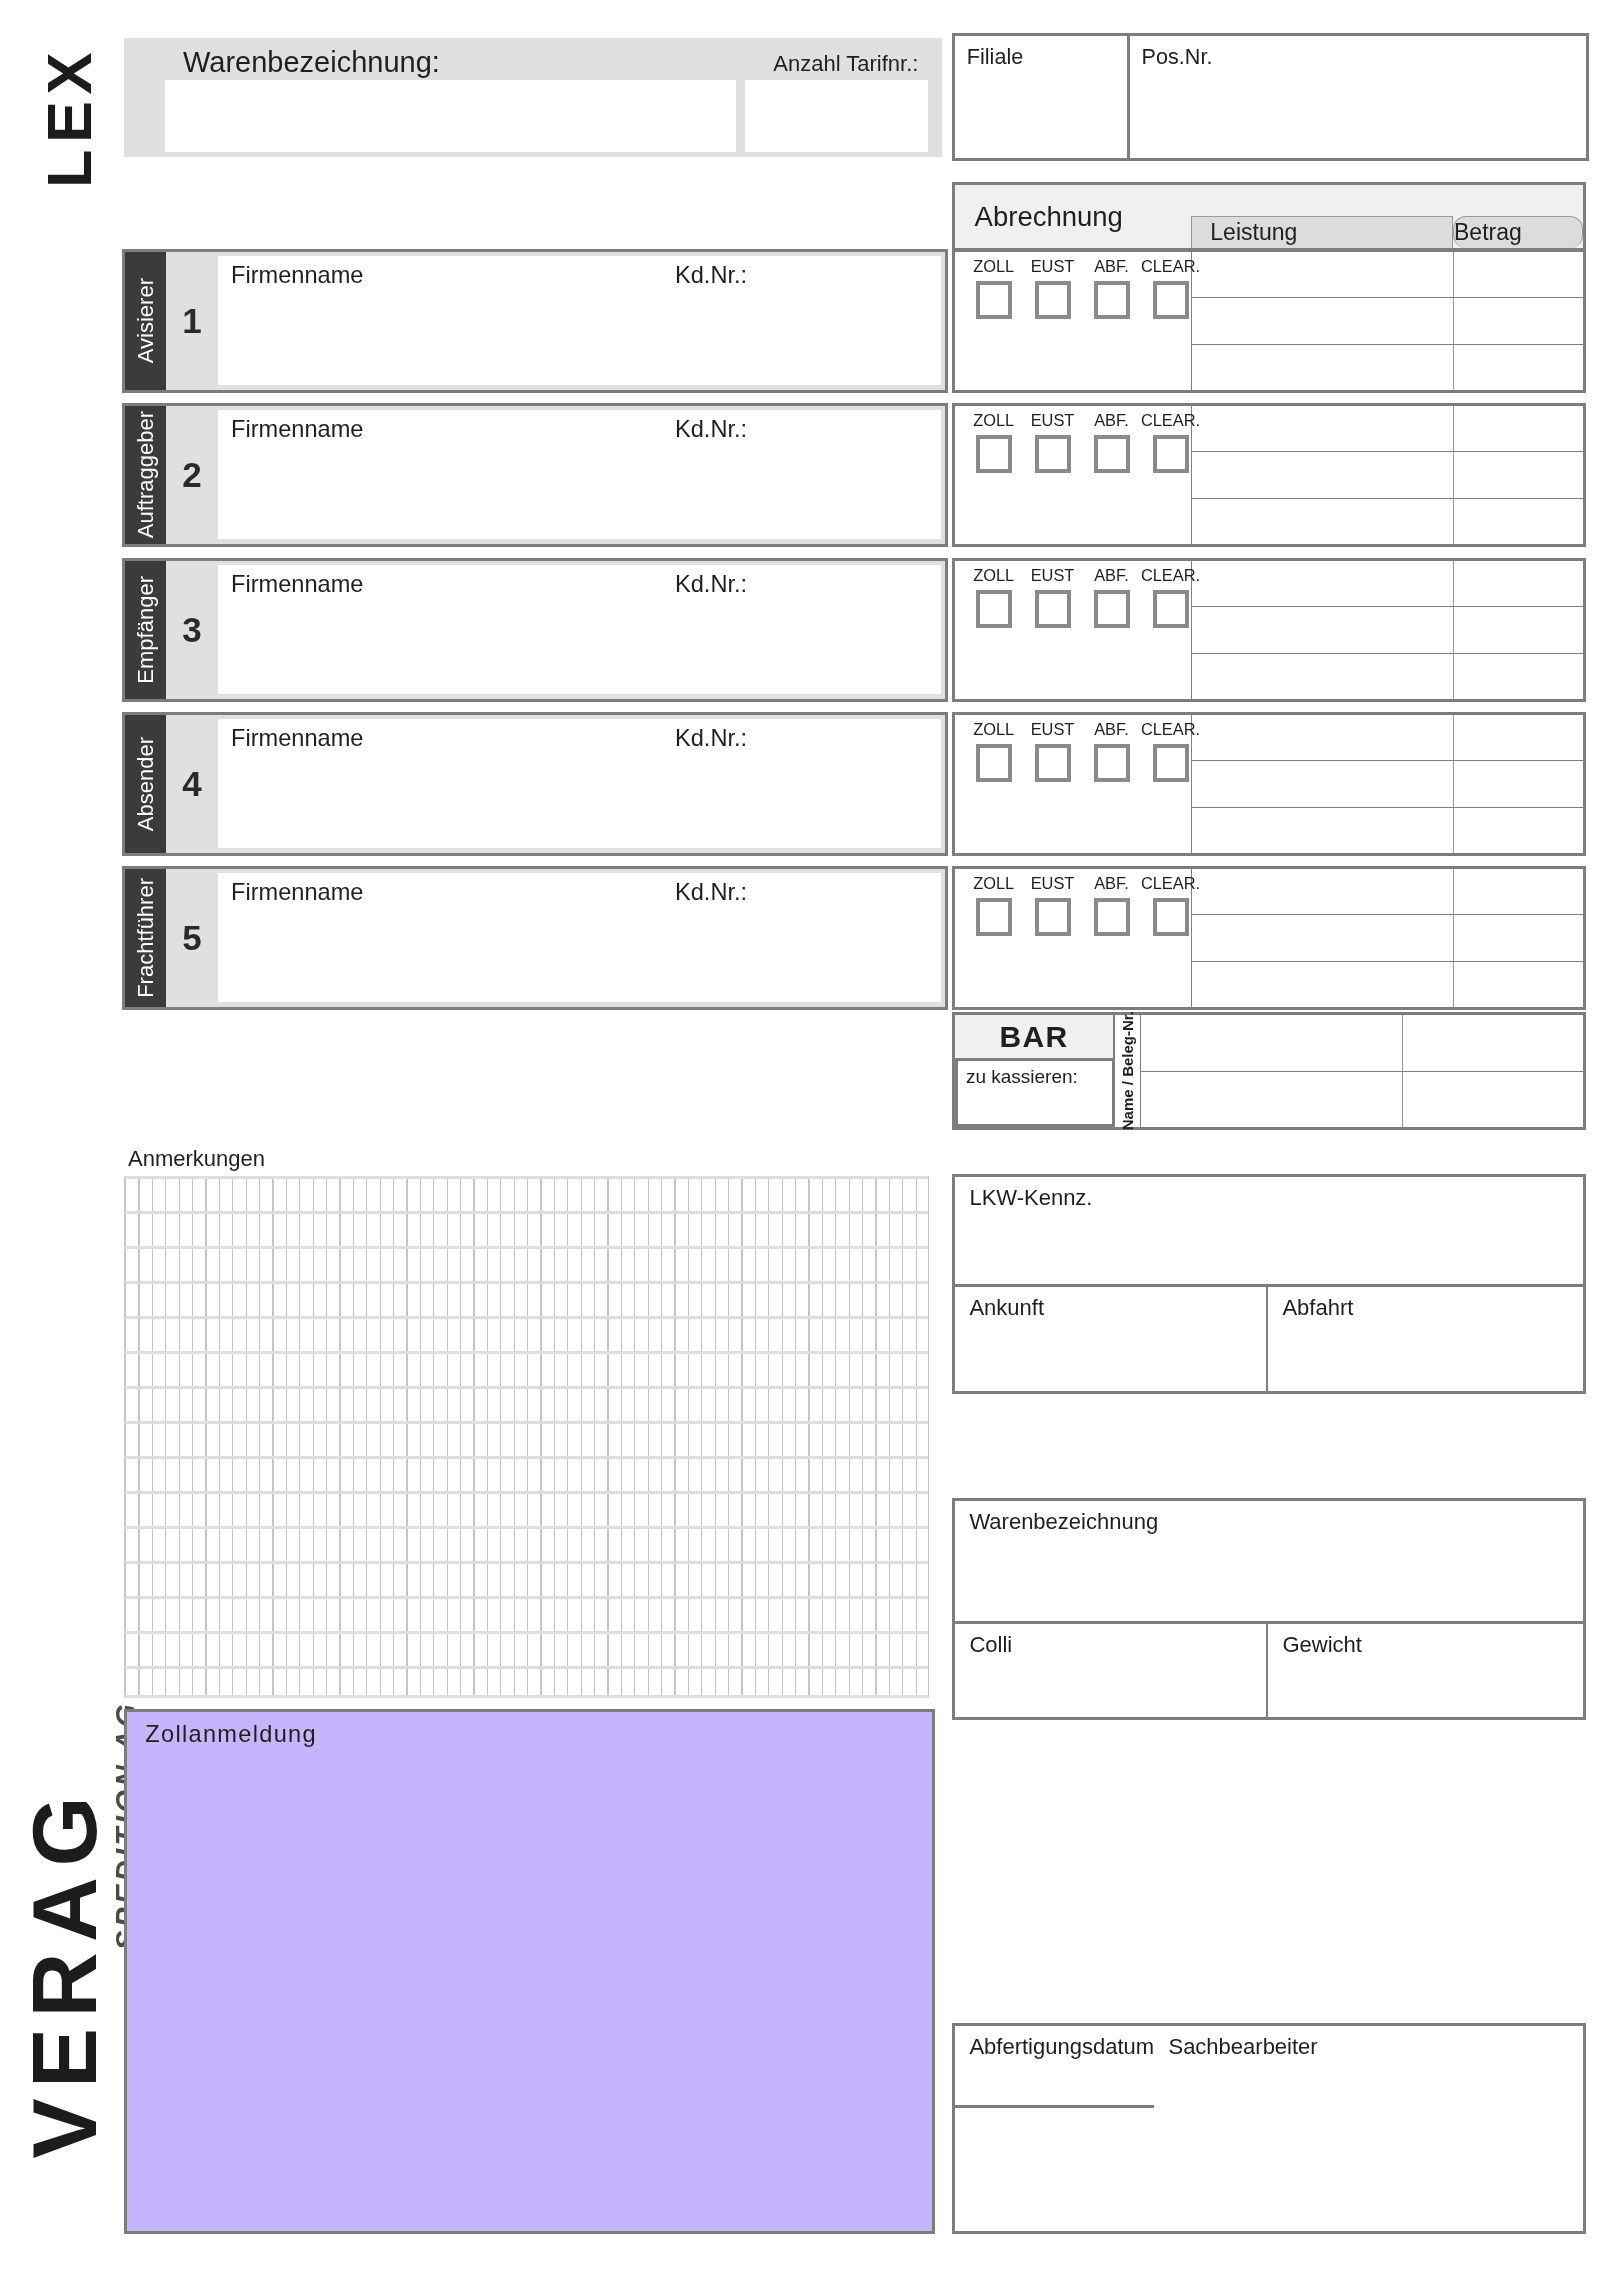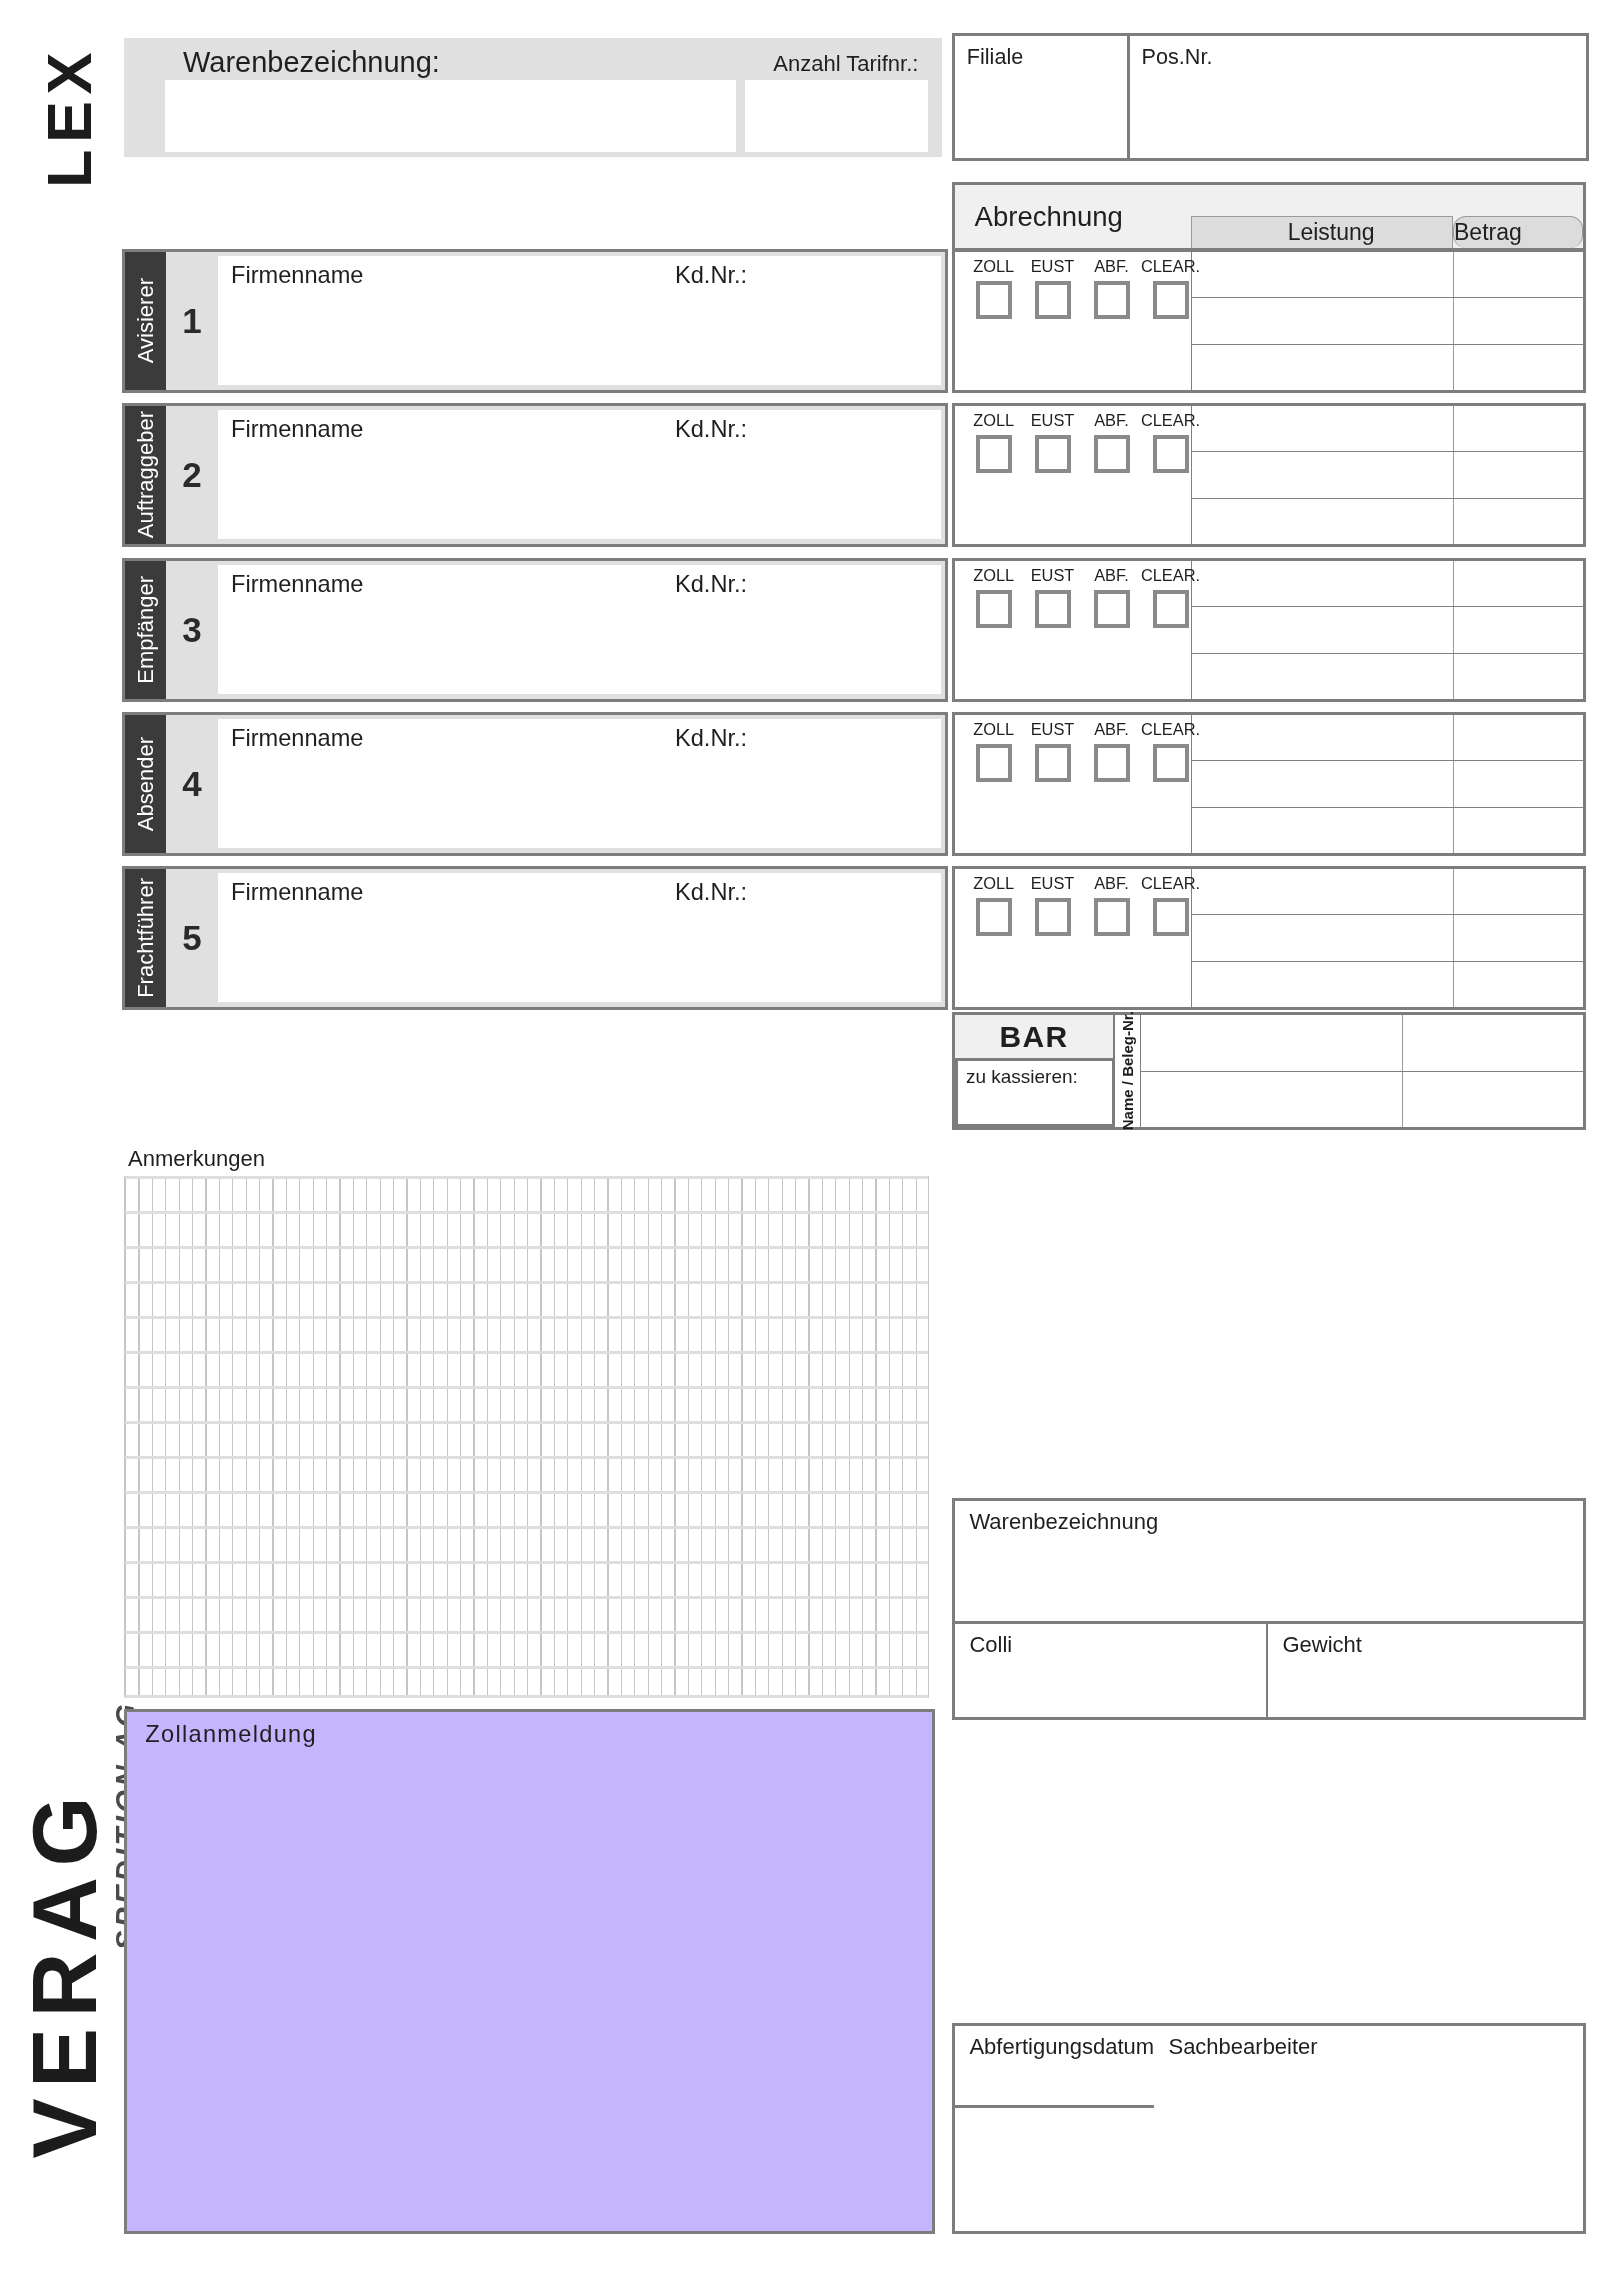--- a/index.html
+++ b/index.html
@@ -53,21 +53,21 @@
   #posnr-cell{flex:1;padding:7.9px 0 0 11.8px;font-size:21.6px;}
   
   #abrechnung-header{
     left:952px;top:182px;width:634px;height:69px;
     border:3.3px solid #7d7d7d;background:#f0f0f0;box-sizing:border-box;
   }
   #abrechnung-title{position:absolute;left:19.6px;top:15.7px;font-size:27.5px;}
   .subhead{
     position:absolute;top:31px;bottom:0;background:#dcdcdc;
     border:1.3px solid #9a9a9a;border-bottom:none;box-sizing:border-box;
-    font-size:23px;display:flex;align-items:center;justify-content:center;
+    font-size:23px;display:flex;align-items:center;
   }
   #leistung-head{left:236px;width:262px;padding-left:18.3px;}
   #betrag-head{left:498px;right:0;justify-content:flex-start;border-radius:13px;}
   
   .party{
     position:absolute;left:122px;width:826px;height:144px;
     border:3.3px solid #7d7d7d;background:#e0e0e0;box-sizing:border-box;display:flex;
   }
   .role-col{
     width:41px;background:#3b3b3b;display:flex;align-items:center;justify-content:center;flex:none;
@@ -455,20 +455,33 @@
       <div class="lb-row">
         <div class="l-cell"></div>
         <div class="b-cell"></div>
       </div>
     </div>
   </div>
 
   <span id="anmerkungen-label" class="abs">Anmerkungen</span>
   <div id="notes-grid" class="abs"></div>
 
+  <div id="lkw-box" class="abs dbox">
+    <div id="lkw-cell">
+      <div class="lbl">LKW-Kennz.</div>
+    </div>
+    <div id="lkw-bottom">
+      <div id="ankunft-cell">
+        <div class="lbl">Ankunft</div>
+      </div>
+      <div id="abfahrt-cell">
+        <div class="lbl">Abfahrt</div>
+      </div>
+    </div>
+  </div>
 
   <div id="waren-box" class="abs dbox">
     <div id="waren-cell">
       <div class="lbl">Warenbezeichnung</div>
     </div>
     <div id="waren-bottom">
       <div id="colli-cell">
         <div class="lbl">Colli</div>
       </div>
       <div id="gewicht-cell">

